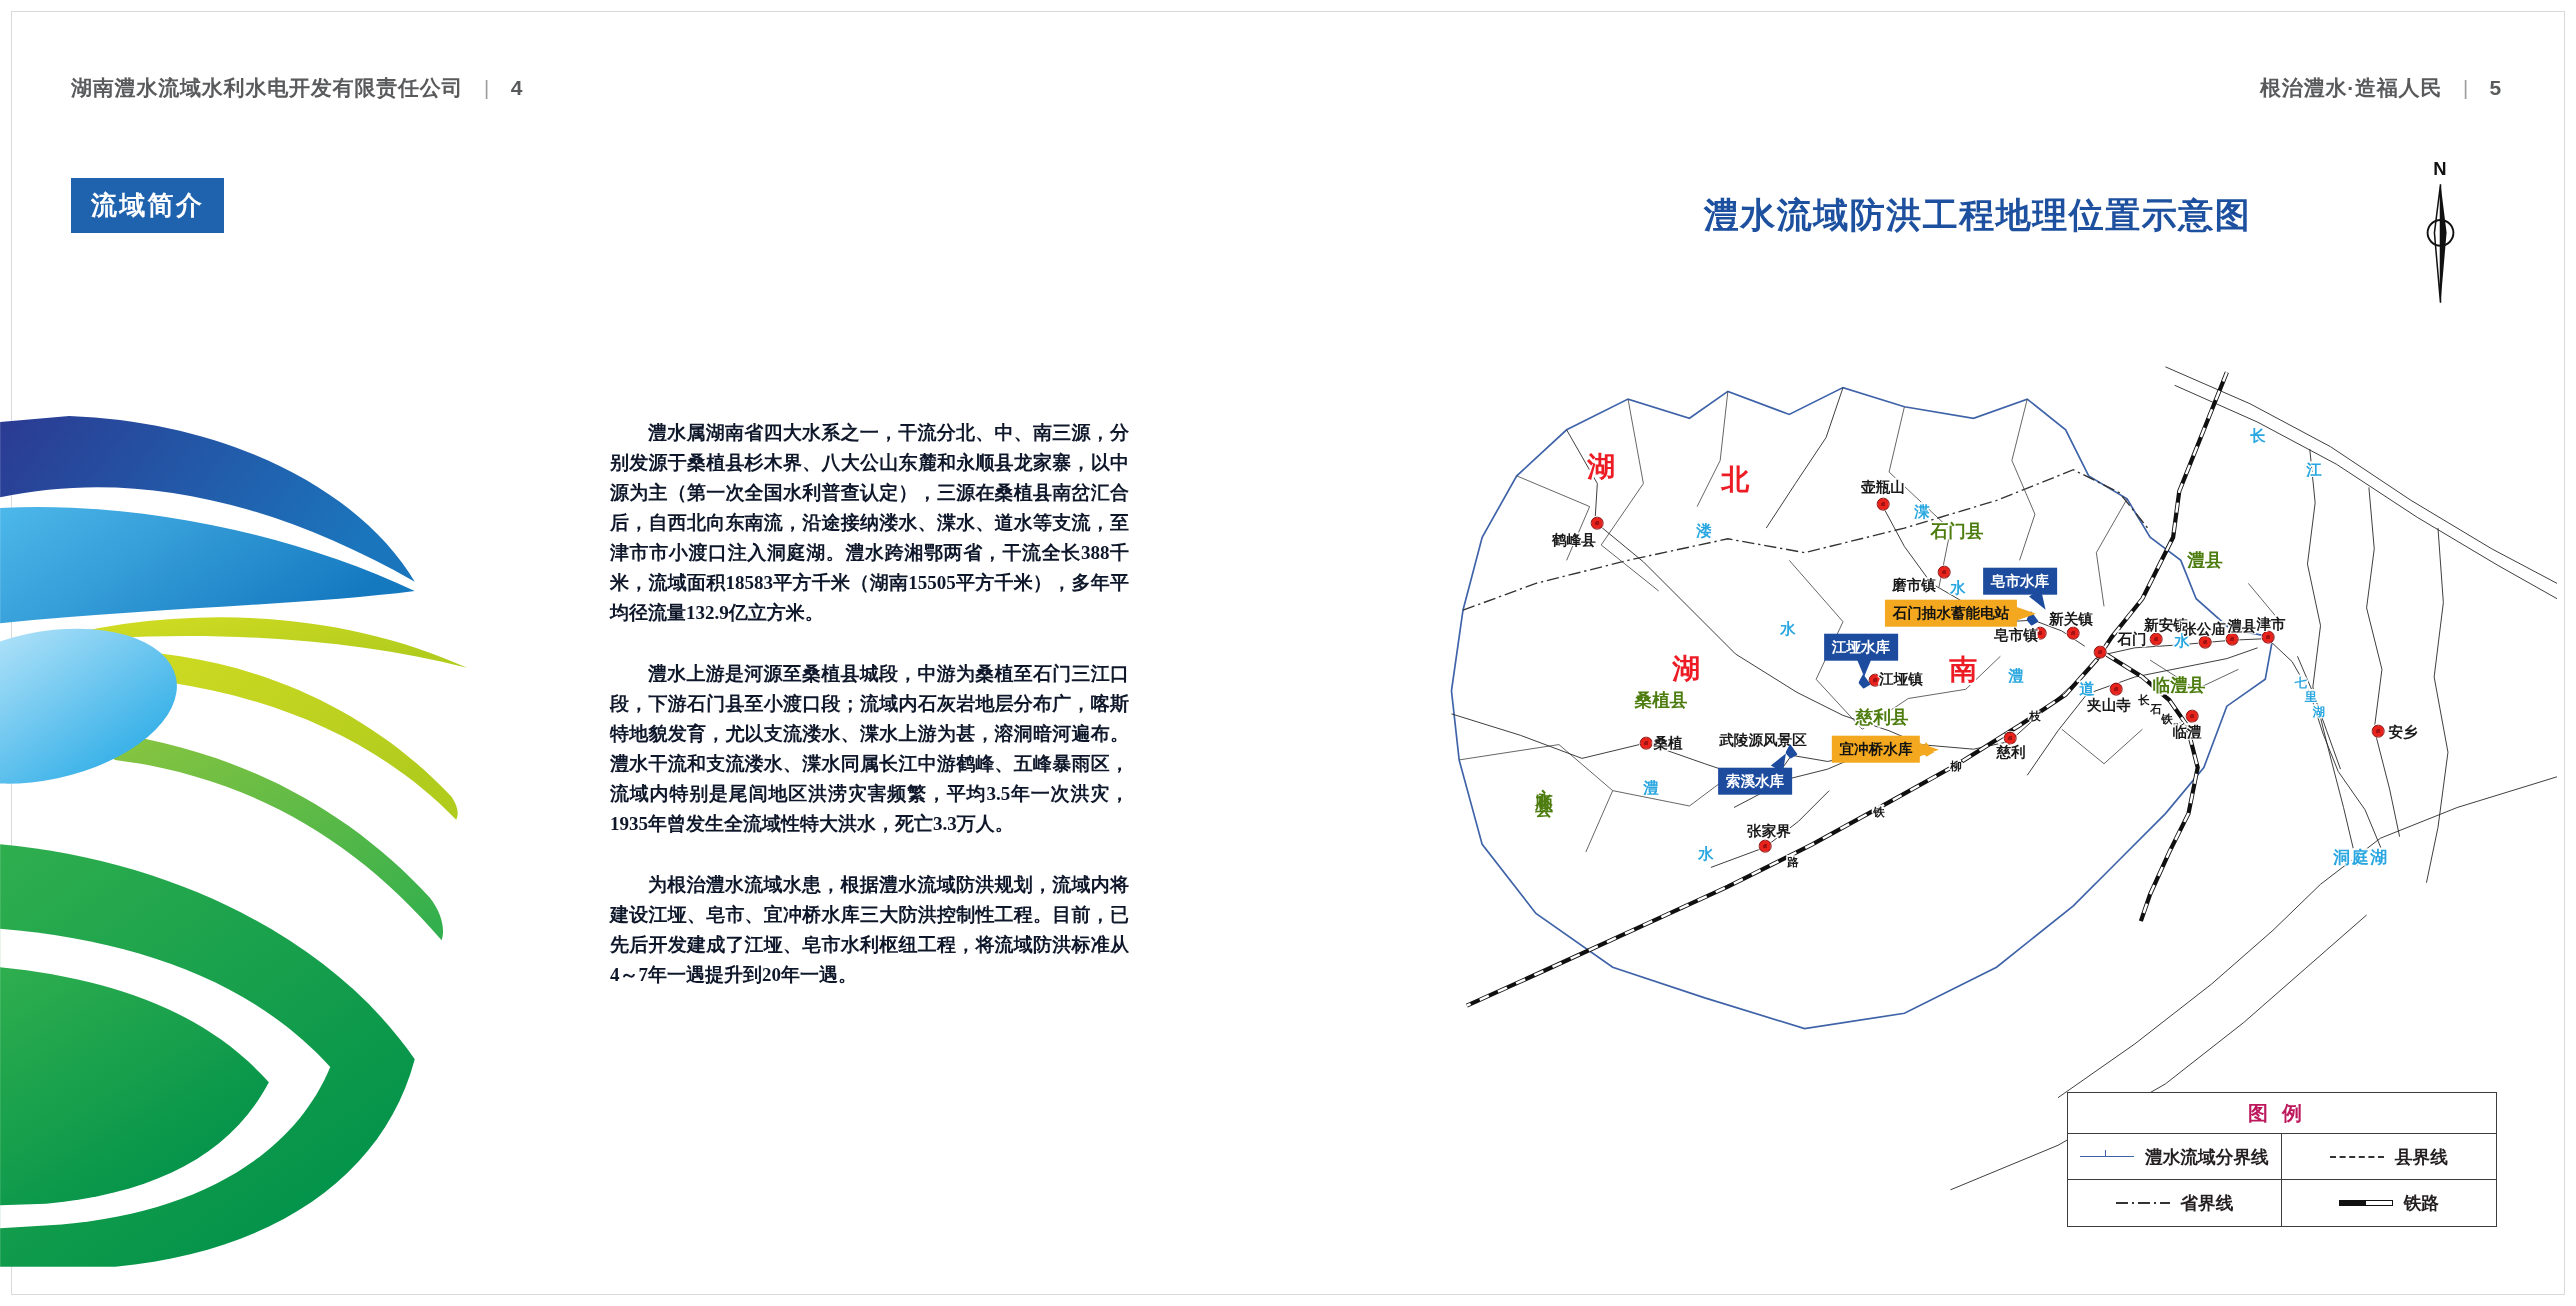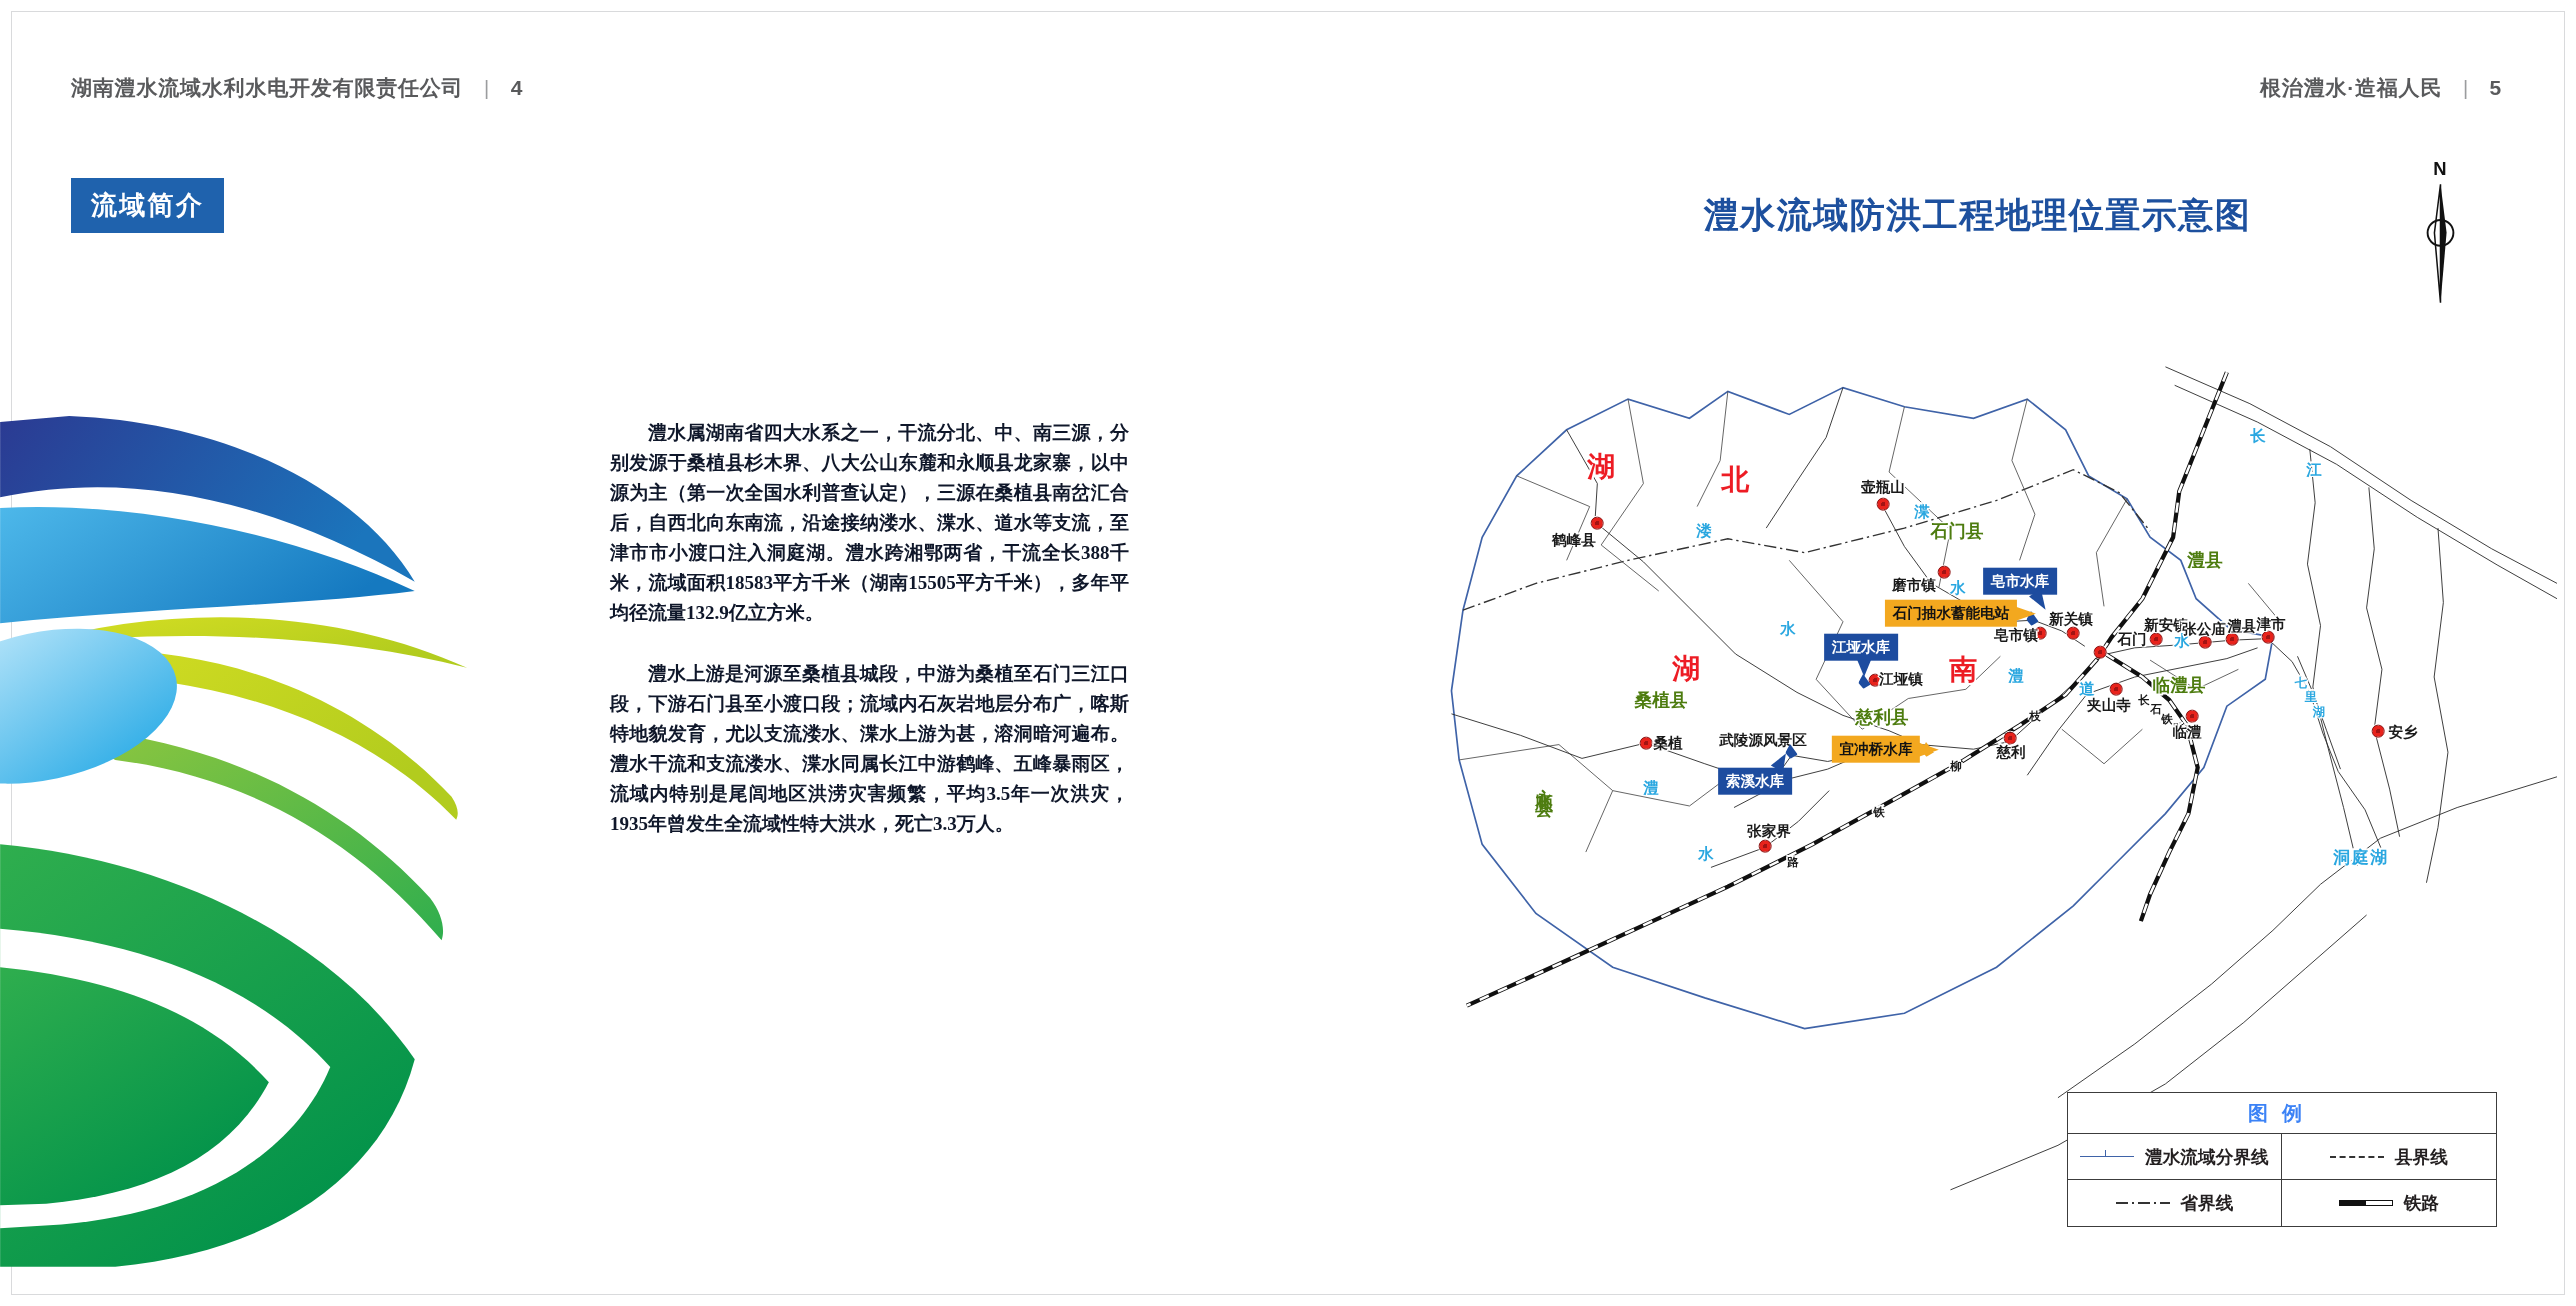--- a/index.html
+++ b/index.html
@@ -61,21 +61,21 @@
   .resv::after{content:'';position:absolute;width:0;height:0;border:7px solid transparent;}
   .resv-blue.tail-b::after{left:45%;top:96%;border-top:17px solid #1d4c9f;}
   .resv-blue.tail-br::after{left:70%;top:88%;border-top:20px solid #1d4c9f;transform:rotate(-32deg);}
   .resv-blue.tail-tr::after{left:78%;bottom:88%;border-bottom:18.4px solid #1d4c9f;transform:rotate(30deg);}
   .resv-orange.tail-r::after{left:99%;top:26%;border-left:20px solid #f3a81f;}
 
   
   .legend{position:absolute;left:2067px;top:1092px;width:430px;height:135px;background:#fff;
           border:1.5px solid #3c3c3c;box-sizing:border-box;}
   .legend .ltitle{height:40px;line-height:40px;text-align:center;font-size:20px;font-weight:700;
-                  color:#3b82f6;letter-spacing:14px;border-bottom:1.5px solid #3c3c3c;}
+                  color:#be185d;letter-spacing:14px;border-bottom:1.5px solid #3c3c3c;}
   .lgrid{display:grid;grid-template-columns:1fr 1fr;grid-template-rows:46px 46px;}
   .lcell{display:flex;align-items:center;justify-content:center;gap:10.7px;
          border-right:1.5px solid #3c3c3c;border-bottom:1.5px solid #3c3c3c;box-sizing:border-box;}
   .lcell:nth-child(2n){border-right:none;}
   .lcell:nth-child(3),.lcell:nth-child(4){border-bottom:none;}
   .lcell .ltext{font-size:17.7px;font-weight:700;color:#231f20;}
   .sym{display:inline-block;}
   .sym-basin{width:54px;height:1.5px;background:#3f63a8;position:relative;}
   .sym-basin::before{content:'';position:absolute;left:24.6px;top:-6.1px;width:1.5px;height:6.1px;background:#3f63a8;}
   .sym-county{width:54px;height:0;border-top:2.3px dashed #333;}
@@ -137,20 +137,21 @@
     <path fill="url(#gGrn1)" d="M120,432 C300,452 450,530 560,650 C575,670 580,690 575,705 C460,570 320,492 150,470 C130,460 122,445 120,432 Z"></path>
     <path fill="url(#gGrn2)" d="M0,580 C220,600 430,700 540,860 C500,1010 360,1110 150,1130 L0,1130 Z"></path>
     <path fill="#ffffff" d="M0,690 C180,705 330,760 430,870 C380,990 250,1060 80,1075 L0,1080 Z"></path>
     <path fill="url(#gGrn2)" d="M0,740 C150,755 270,800 350,890 C300,985 200,1035 60,1048 L0,1050 Z"></path>
     <ellipse fill="url(#gEll)" cx="55" cy="400" rx="178" ry="96" transform="rotate(-12 55 400)"></ellipse>
   </svg>
 
   <div class="bodytext">
     <p>澧水属湖南省四大水系之一，干流分北、中、南三源，分别发源于桑植县杉木界、八大公山东麓和永顺县龙家寨，以中源为主（第一次全国水利普查认定），三源在桑植县南岔汇合后，自西北向东南流，沿途接纳溇水、渫水、道水等支流，至津市市小渡口注入洞庭湖。澧水跨湘鄂两省，干流全长388千米，流域面积18583平方千米（湖南15505平方千米），多年平均径流量132.9亿立方米。</p>
     <p>澧水上游是河源至桑植县城段，中游为桑植至石门三江口段，下游石门县至小渡口段；流域内石灰岩地层分布广，喀斯特地貌发育，尤以支流溇水、渫水上游为甚，溶洞暗河遍布。澧水干流和支流溇水、渫水同属长江中游鹤峰、五峰暴雨区，流域内特别是尾闾地区洪涝灾害频繁，平均3.5年一次洪灾，1935年曾发生全流域性特大洪水，死亡3.3万人。</p>
+    <p>为根治澧水流域水患，根据澧水流域防洪规划，流域内将建设江垭、皂市、宜冲桥水库三大防洪控制性工程。目前，已先后开发建成了江垭、皂市水利枢纽工程，将流域防洪标准从4～7年一遇提升到20年一遇。</p>
   </div>
 
   <div class="map-title">澧水流域防洪工程地理位置示意图</div>
 
   <div class="compass">
     <span class="n">N</span>
     <svg width="41" height="123" viewBox="0 0 54 160">
       <path d="M27,2 L27,158 L19,66 Z" fill="#ffffff" stroke="#111" stroke-width="2"></path>
       <path d="M27,2 L35,66 L27,158 Z" fill="#111111"></path>
       <circle cx="27" cy="66" r="17" fill="none" stroke="#111" stroke-width="2.5"></circle>

